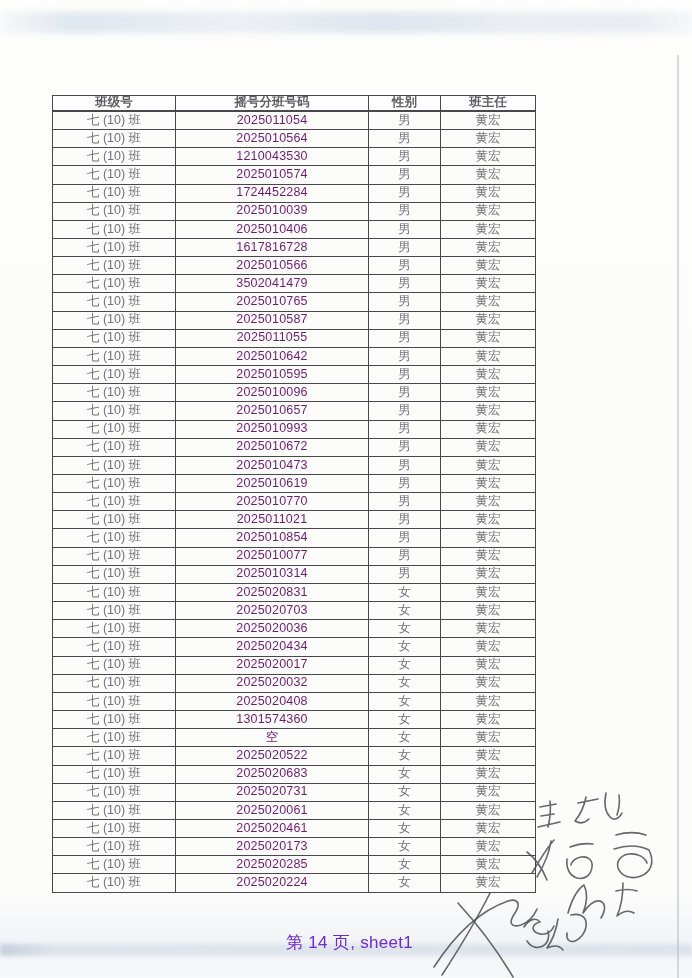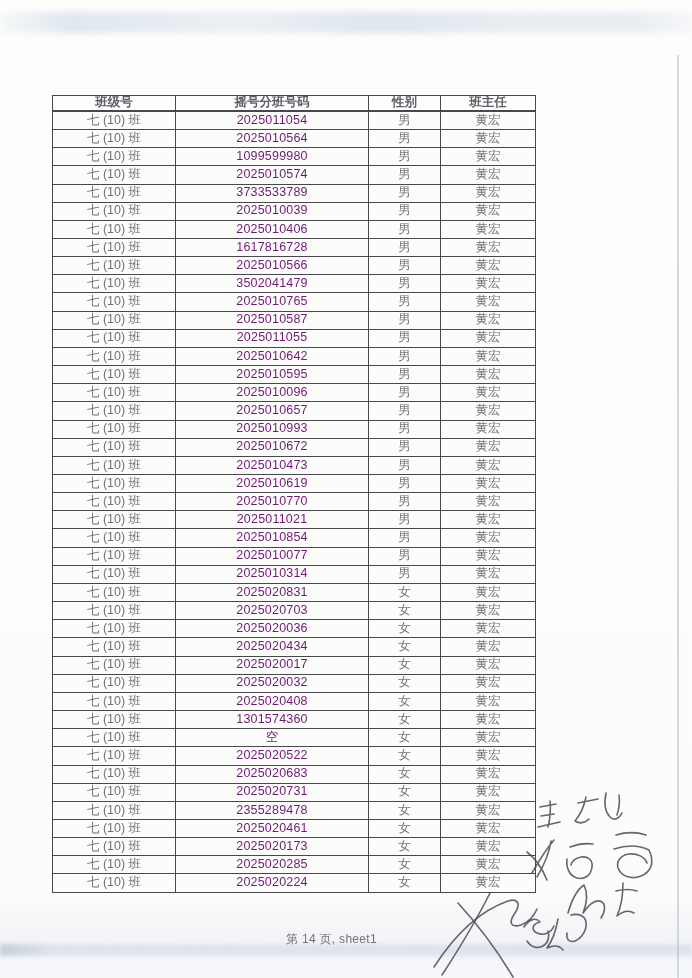--- a/index.html
+++ b/index.html
@@ -49,21 +49,21 @@
     color: #5d5d63; font-weight: 700;
     border-bottom-width: 2px;
     background: #fdfdfd;
   }
   .assignment td { color: #74747b; background: #fcfcfb; }
   .assignment td.col-number { color: #701a75; letter-spacing: 0.2px; }
   .assignment td.col-class  { color: #71717a; }
 
   .page-footer {
     position: absolute; left: 286px; top: 931px;
-    font-size: 12px; color: #737373; letter-spacing: 0.3px;
+    font-size: 17px; color: #6d28d9; letter-spacing: 0.3px;
   }
 
   
   .handwriting-svg { position: absolute; left: 420px; top: 775px; width: 272px; height: 203px; }
   .handwriting-svg path {
     fill: none; stroke: #4c4c54; stroke-width: 1.6;
     stroke-linecap: round; stroke-linejoin: round; opacity: 0.85;
   }
 </style>
 </head>
@@ -98,33 +98,33 @@
           <td class="col-teacher">黄宏</td>
         </tr>
         <tr>
           <td class="col-class">七 (10) 班</td>
           <td class="col-number">2025010564</td>
           <td class="col-gender">男</td>
           <td class="col-teacher">黄宏</td>
         </tr>
         <tr>
           <td class="col-class">七 (10) 班</td>
-          <td class="col-number">1099599980</td>
+          <td class="col-number">1210043530</td>
           <td class="col-gender">男</td>
           <td class="col-teacher">黄宏</td>
         </tr>
         <tr>
           <td class="col-class">七 (10) 班</td>
           <td class="col-number">2025010574</td>
           <td class="col-gender">男</td>
           <td class="col-teacher">黄宏</td>
         </tr>
         <tr>
           <td class="col-class">七 (10) 班</td>
-          <td class="col-number">3733533789</td>
+          <td class="col-number">1724452284</td>
           <td class="col-gender">男</td>
           <td class="col-teacher">黄宏</td>
         </tr>
         <tr>
           <td class="col-class">七 (10) 班</td>
           <td class="col-number">2025010039</td>
           <td class="col-gender">男</td>
           <td class="col-teacher">黄宏</td>
         </tr>
         <tr>
@@ -314,21 +314,21 @@
           <td class="col-teacher">黄宏</td>
         </tr>
         <tr>
           <td class="col-class">七 (10) 班</td>
           <td class="col-number">2025020731</td>
           <td class="col-gender">女</td>
           <td class="col-teacher">黄宏</td>
         </tr>
         <tr>
           <td class="col-class">七 (10) 班</td>
-          <td class="col-number">2355289478</td>
+          <td class="col-number">2025020061</td>
           <td class="col-gender">女</td>
           <td class="col-teacher">黄宏</td>
         </tr>
         <tr>
           <td class="col-class">七 (10) 班</td>
           <td class="col-number">2025020461</td>
           <td class="col-gender">女</td>
           <td class="col-teacher">黄宏</td>
         </tr>
         <tr>

